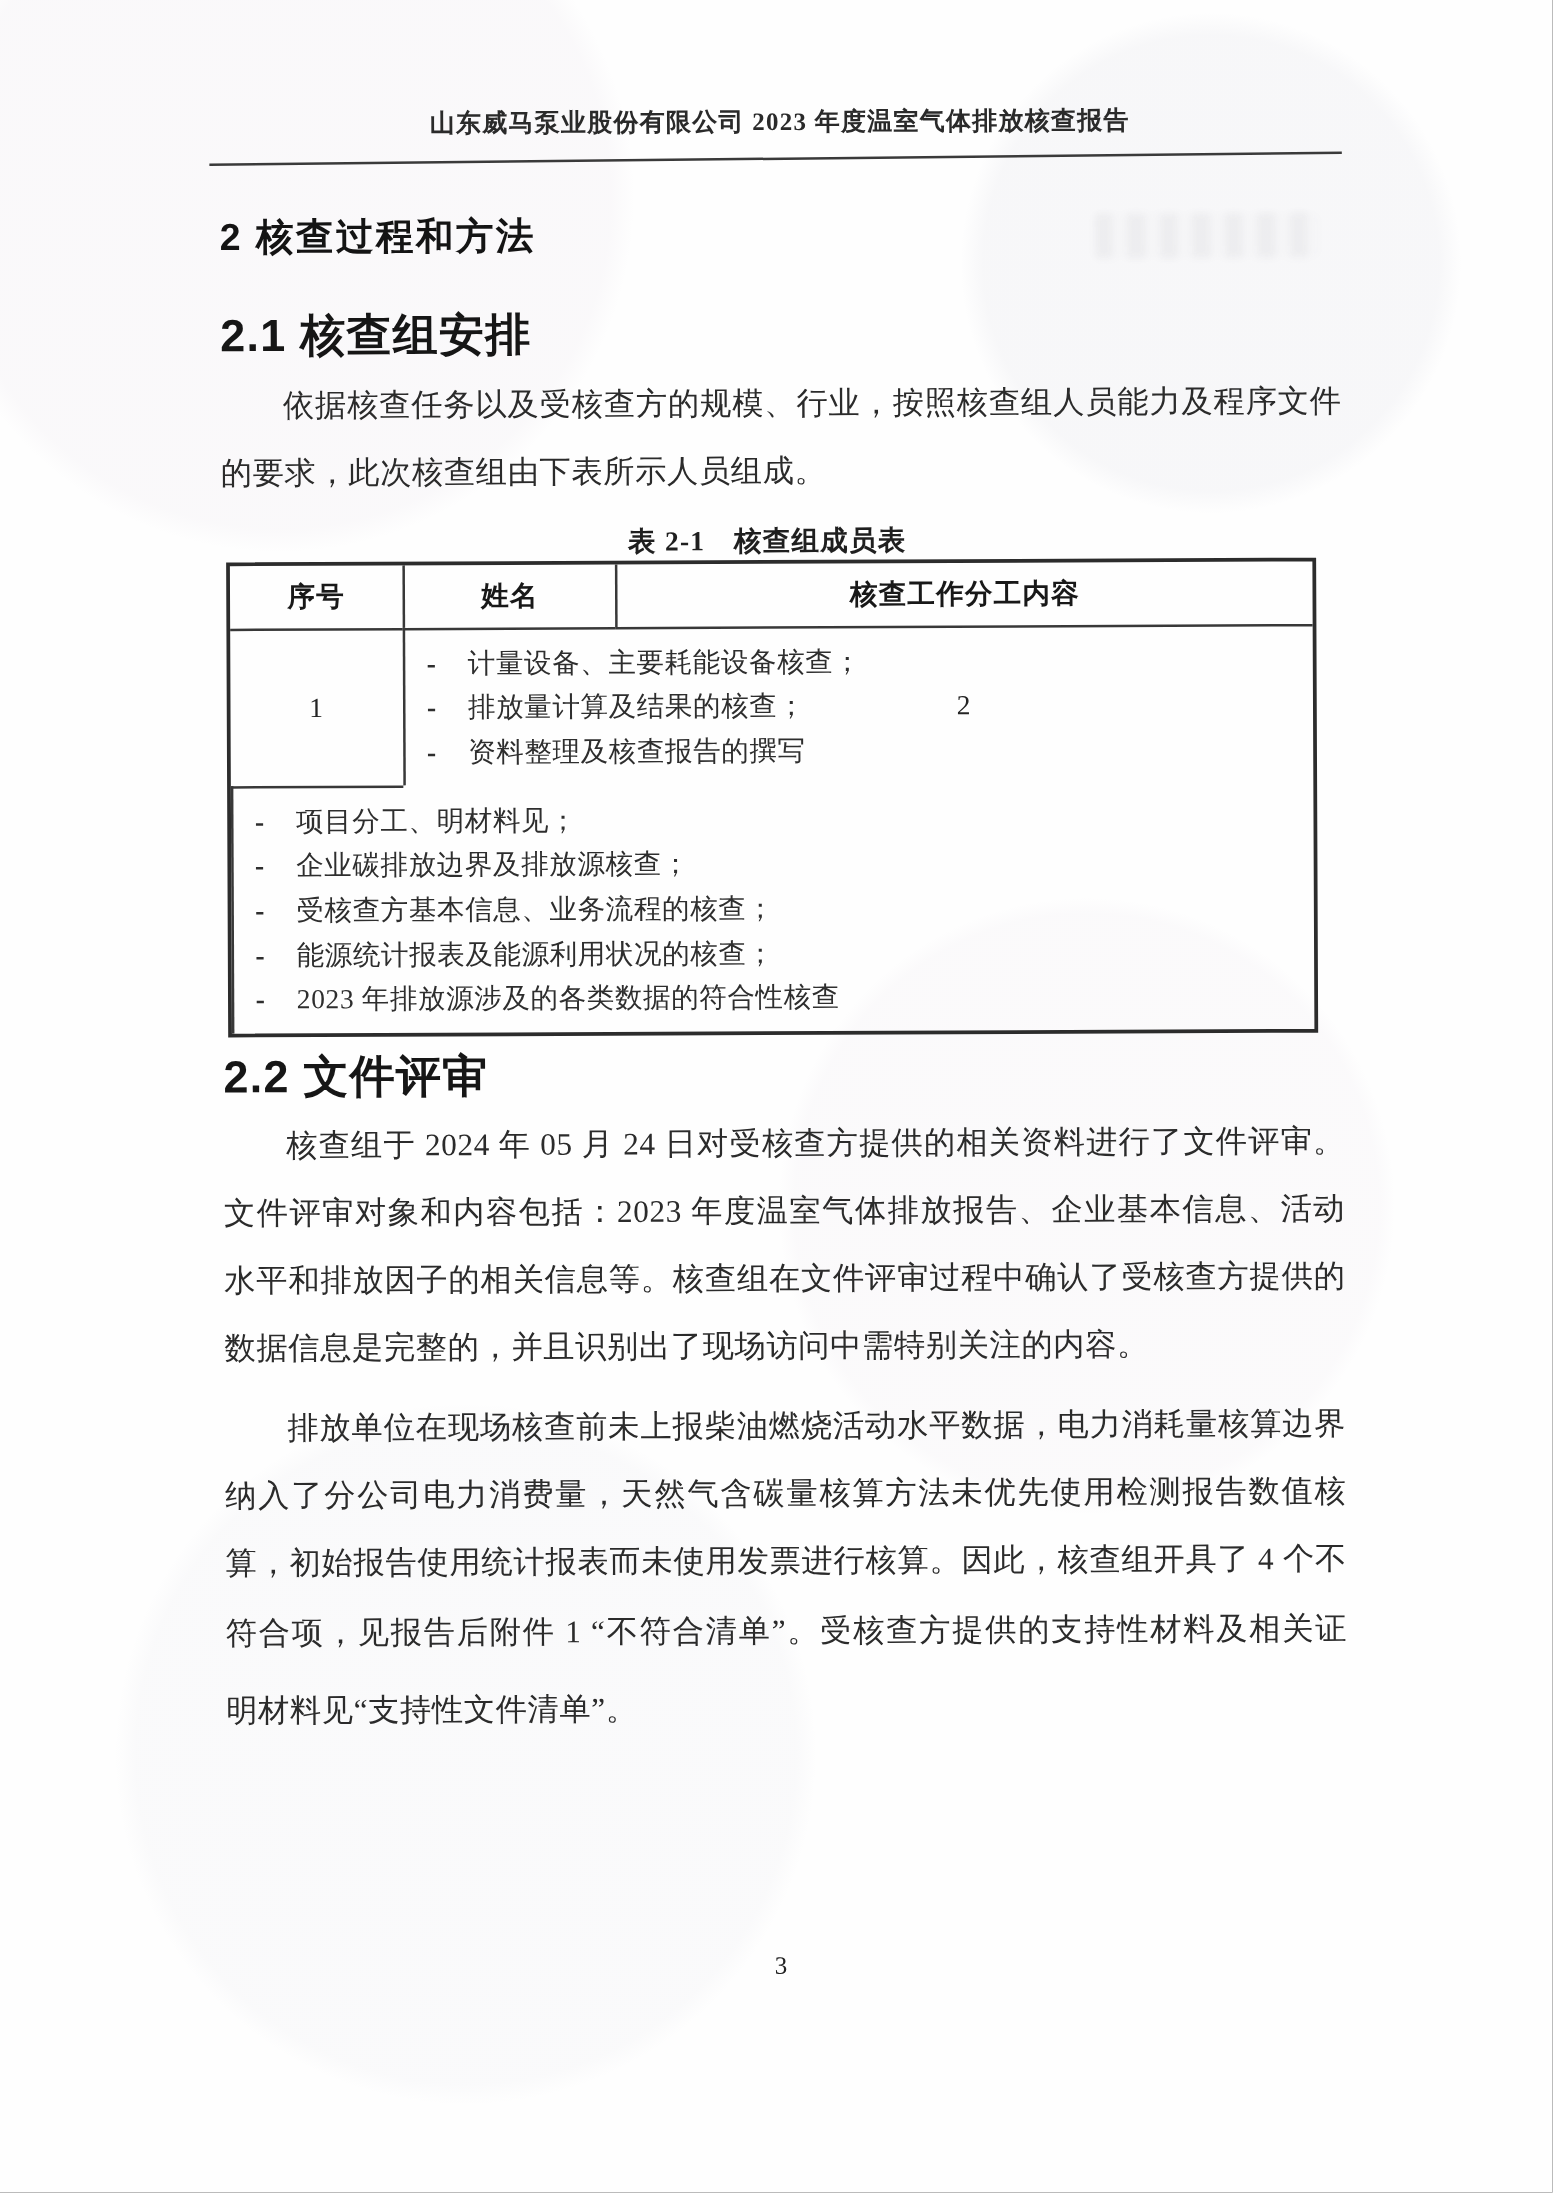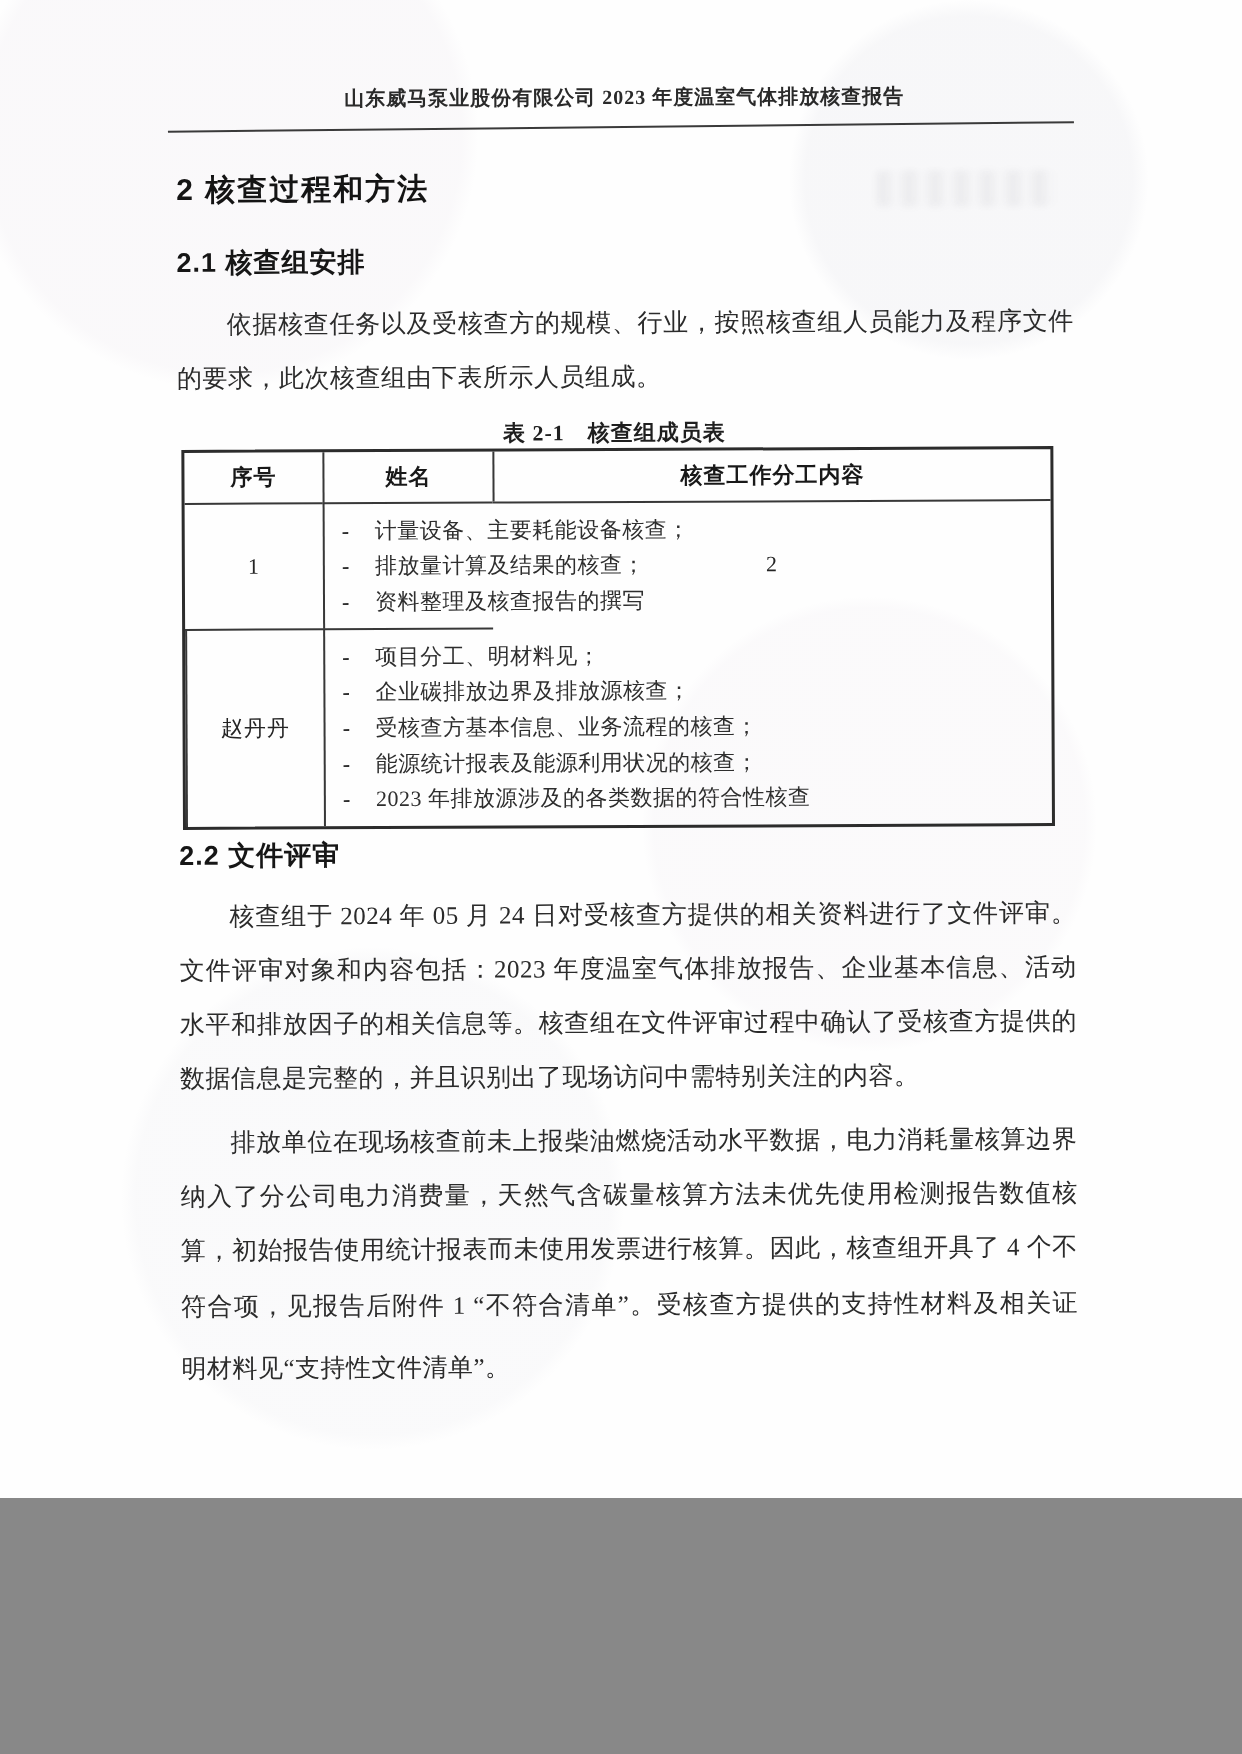--- a/index.html
+++ b/index.html
@@ -1,18 +1,18 @@
 <!DOCTYPE html>
 <html><head>
 <meta charset="utf-8">
 <style>
   html,body{margin:0;padding:0;background:#888;}
   .page{
     position:relative;
-    width:1242px;height:1498px;
+    width:1242px;height:1754px;
     margin:0 auto;
     background:
       radial-gradient(circle at 18% 9%, rgba(150,120,160,0.04) 0 14%, transparent 15%),
       radial-gradient(circle at 78% 12%, rgba(120,120,150,0.05) 0 10%, transparent 11%),
       radial-gradient(circle at 70% 55%, rgba(150,120,160,0.03) 0 18%, transparent 19%),
       radial-gradient(circle at 30% 80%, rgba(120,120,150,0.03) 0 16%, transparent 17%),
       #fefefe;
     overflow:hidden;
     font-family:"Liberation Serif","DejaVu Serif",serif;
     color:#262626;
@@ -34,21 +34,21 @@
   }
 
   .h1{
     position:absolute;top:168px;left:178px;
     font-family:"Liberation Sans","DejaVu Sans",sans-serif;
     font-size:30px;font-weight:700;color:#141414;letter-spacing:2px;
   }
   .h2{
     position:absolute;left:178px;
     font-family:"Liberation Sans","DejaVu Sans",sans-serif;
-    font-size:27px;font-weight:700;color:#161616;letter-spacing:1px;
+    font-size:36px;font-weight:700;color:#161616;letter-spacing:1px;
   }
   .h2-1{top:243px;}
   .h2-2{top:836px;}
 
   .line{
     position:absolute;left:178px;width:897px;
     font-size:25px;letter-spacing:0.5px;color:#2b2b2b;white-space:nowrap;
   }
   .just{
     white-space:normal;
@@ -121,21 +121,20 @@
           <span class="dash">-</span>
           <span>排放量计算及结果的核查；</span>
         </div>
         <div class="duty">
           <span class="dash">-</span>
           <span>资料整理及核查报告的撰写</span>
         </div>
       </div>
 
       <div class="cell b-t">2</div>
-      <div class="cell b-t b-l">赵丹丹</div>
       <div class="cell duties b-t b-l">
         <div class="duty">
           <span class="dash">-</span>
           <span>项目分工、明材料见；</span>
         </div>
         <div class="duty">
           <span class="dash">-</span>
           <span>企业碳排放边界及排放源核查；</span>
         </div>
         <div class="duty">

